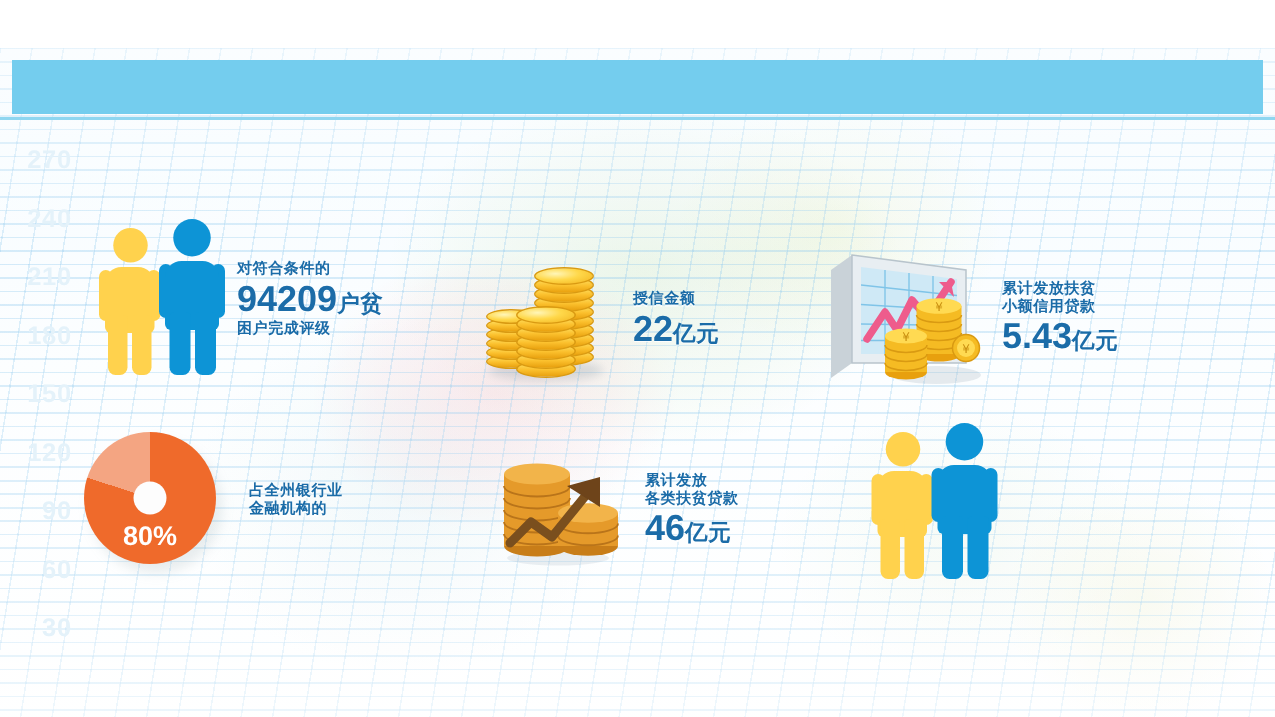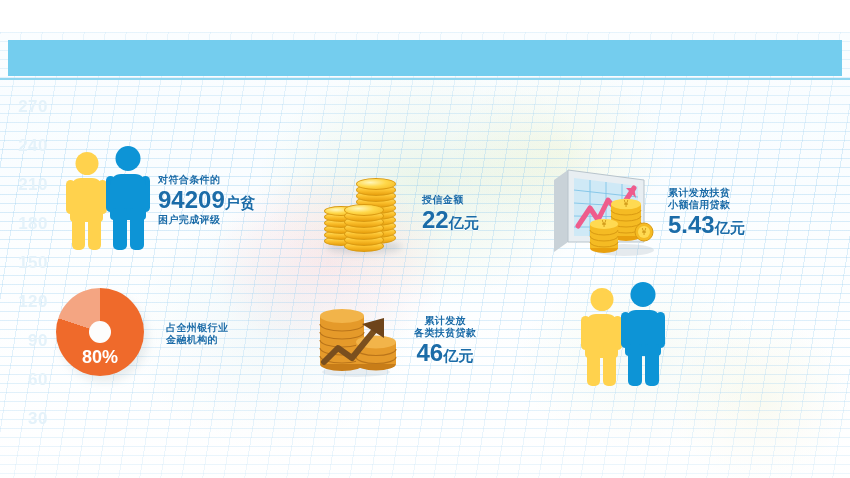--- a/index.html
+++ b/index.html
@@ -135,21 +135,21 @@
   .t-big .suffix {
     font-size: 15px;
     letter-spacing: 0.4px;
   }
 
   
   #cell-1 { left: 70px;  top: 118px; }
   #cell-2 { left: 322px; top: 138px; }
   #cell-3 { left: 548px; top: 134px; }
   #cell-4 { left: 56px;  top: 256px; }
-  #cell-5 { left: 312px; top: 272px; text-align: center; }
+  #cell-5 { left: 328px; top: 272px; }
   #cell-6 { left: 585px; top: 254px; }
 
   
   .people { width: 78px; height: 100px; position: relative; }
   .person { position: absolute; bottom: 0; }
   .person .head {
     position: absolute; top: 0; left: 50%;
     transform: translateX(-50%);
     width: 23px; height: 23px; border-radius: 50%;
   }

